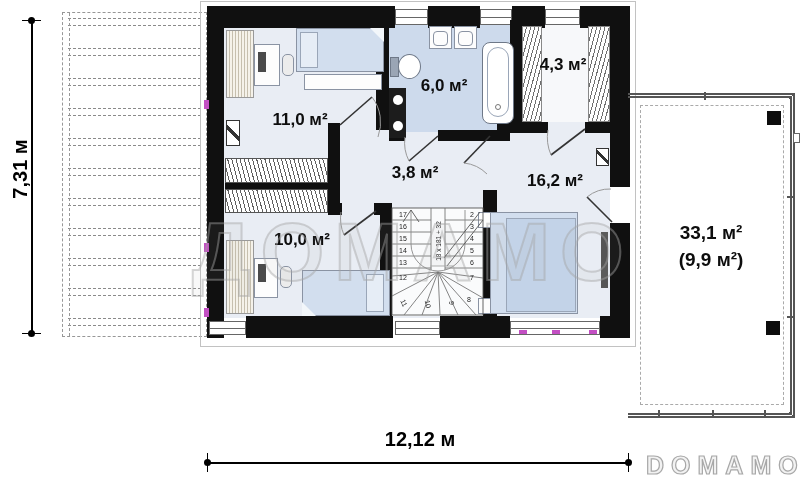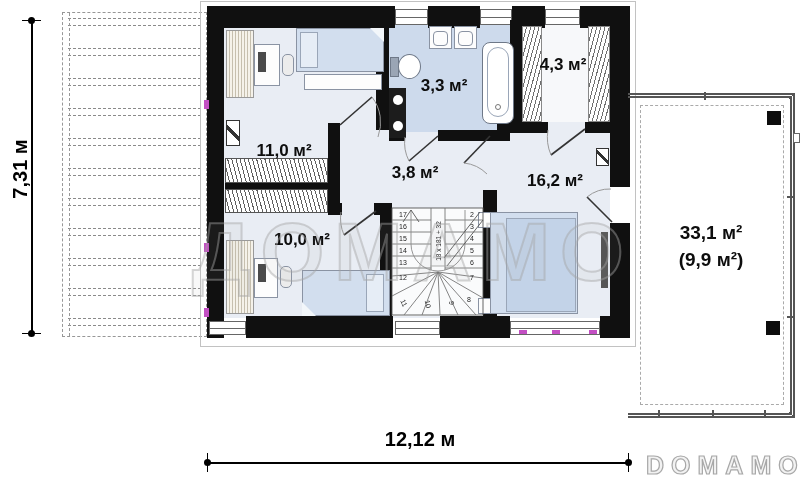--- a/index.html
+++ b/index.html
@@ -233,22 +233,22 @@
     <span class="stair-num" style="left:469px;top:299px;">8</span>
     <span class="stair-num" style="left:472px;top:277px;">7</span>
     <span class="stair-num" style="left:472px;top:262px;">6</span>
     <span class="stair-num" style="left:472px;top:250px;">5</span>
     <span class="stair-num" style="left:472px;top:238px;">4</span>
     <span class="stair-num" style="left:472px;top:226px;">3</span>
     <span class="stair-num" style="left:472px;top:214px;">2</span>
     <div class="stair-num" style="left:438px;top:241px;transform:translate(-50%,-50%) rotate(-90deg);font-size:6.5px;white-space:nowrap;">18 x 181 + 32</div>
   </div>
 
-  <div class="room-label" style="left:284px;top:120px;margin-top:31px;">11,0 м²</div>
-  <div class="room-label" style="left:444px;top:86px;">3,3 м²</div>
+  <div class="room-label" style="left:300px;top:120px;">11,0 м²</div>
+  <div class="room-label" style="left:444px;top:86px;">6,0 м²</div>
   <div class="room-label" style="left:563px;top:65px;">4,3 м²</div>
   <div class="room-label" style="left:415px;top:173px;">3,8 м²</div>
   <div class="room-label" style="left:555px;top:181px;">16,2 м²</div>
   <div class="room-label" style="left:302px;top:240px;">10,0 м²</div>
   <div class="room-label" style="left:711px;top:233px;font-size:19px;">33,1 м²</div>
   <div class="room-label" style="left:711px;top:260px;font-size:19px;text-align:right;">(9,9 м²)</div>
 
   <div id="watermark">ДОМАМО</div>
 
   <div>

